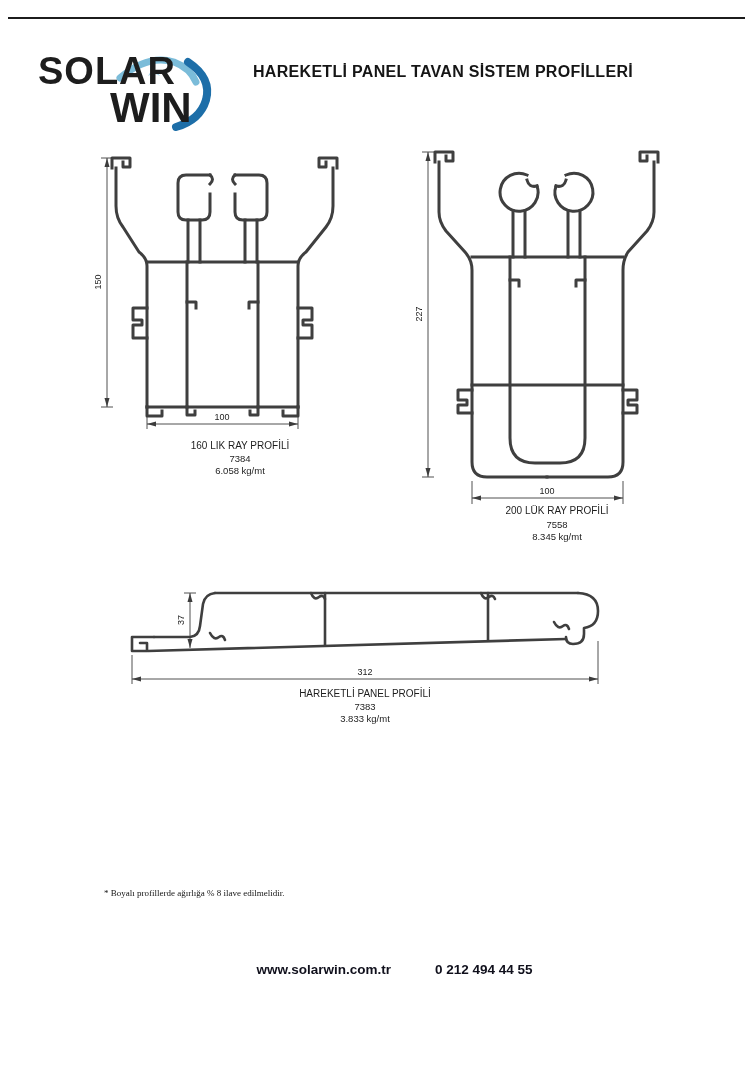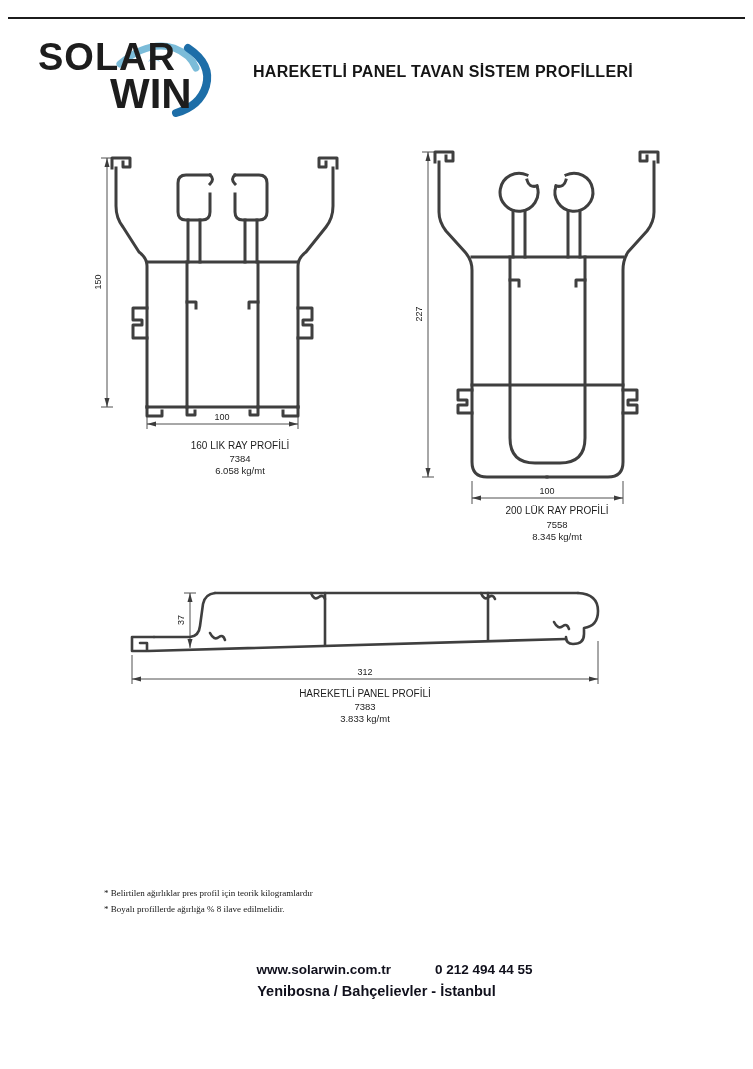--- a/index.html
+++ b/index.html
@@ -22,21 +22,21 @@
   .footer1{position:absolute;left:0;top:962px;width:753px;display:flex;justify-content:center;
            gap:44px;font-weight:bold;font-size:13.5px;color:#10101c;padding-left:36px;white-space:nowrap}
   .footer2{position:absolute;left:0;top:983px;width:753px;display:flex;justify-content:center;
            gap:46px;font-weight:bold;font-size:14.5px;color:#10101c;white-space:nowrap}
 </style>
 </head>
 <body>
 
 <div class="top-rule"></div>
 
-<div class="abs" style="left:36px;top:28px;width:190px;height:92px">
+<div class="abs" style="left:36px;top:42px;width:190px;height:92px">
   <svg width="190" height="92" viewBox="0 0 190 92">
     <path class="sw" d="M84 36 Q112 12 138 20 Q154 26 160 40" fill="none" stroke="#7bbcd9" stroke-width="7" stroke-linecap="round"></path>
     <path d="M152 20 Q176 36 170 58 Q164 78 140 85" fill="none" stroke="#1d6ea8" stroke-width="8" stroke-linecap="round"></path>
     <path d="M112 34 Q118 22 124 34 Q118 30 112 34" fill="#a9d4ea"></path>
     <text x="2" y="42" font-size="38" font-weight="bold" fill="#141414" letter-spacing="1">SOLAR</text>
     <text x="74" y="80" font-size="42" font-weight="bold" fill="#2478b0">WIN</text>
   </svg>
 </div>
 
 <div class="page-title">HAREKETLİ PANEL TAVAN SİSTEM PROFİLLERİ</div>
@@ -142,23 +142,21 @@
   </g>
   <g>
     <text class="nametxt" x="247" y="119" text-anchor="middle">HAREKETLİ PANEL  PROFİLİ</text>
     <text class="subtxt" x="247" y="132" text-anchor="middle">7383</text>
     <text class="subtxt" x="247" y="144" text-anchor="middle">3.833 kg/mt</text>
   </g>
 </svg>
 </div>
 
 <div class="notes">
-  <div>* Belirtilen ağırlıklar pres profil için teorik kilogramlardır</div>
   <div>* Boyalı profillerde ağırlığa % 8 ilave edilmelidir.</div>
 </div>
 
 <div class="footer1">
   <span>www.solarwin.com.tr</span>
   <span>0 212 494 44 55</span>
 </div>
 <div class="footer2">
-  <span>Yenibosna / Bahçelievler - İstanbul</span>
 </div>
 
 </body></html>

